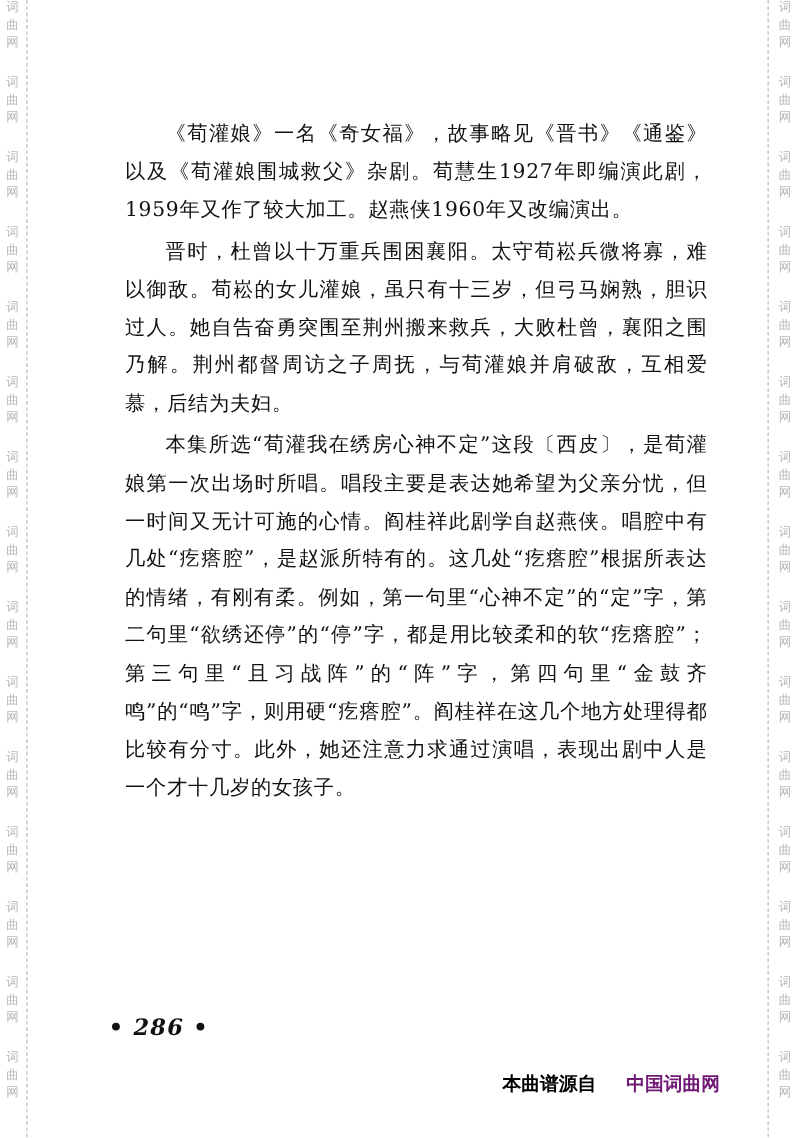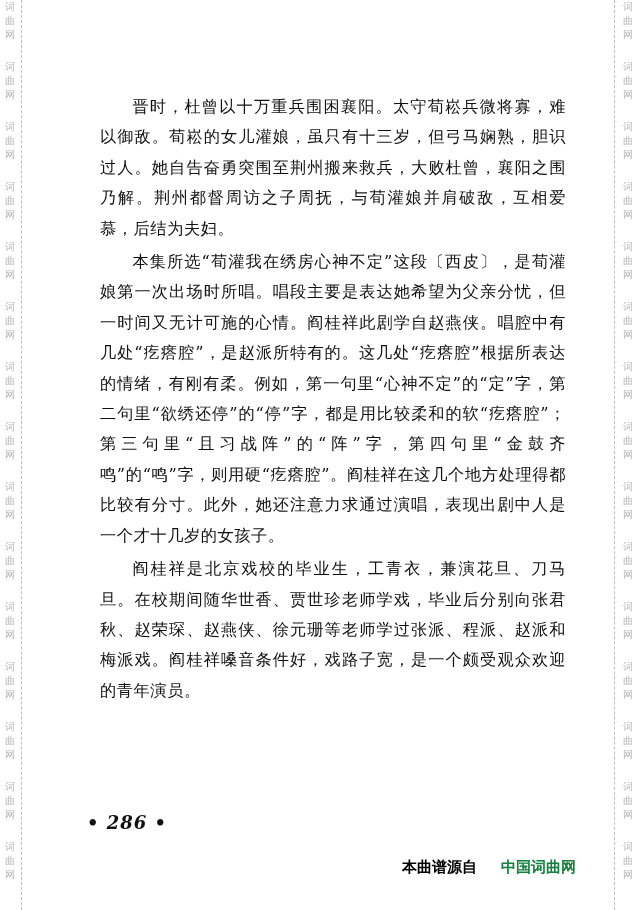--- a/index.html
+++ b/index.html
@@ -36,21 +36,21 @@
     position: absolute; left: 87px; top: 812px;
     font-family: "DejaVu Serif", serif; font-style: italic; font-weight: bold;
     font-size: 18px; letter-spacing: 1px; color: #111;
   }
   .source-line {
     position: absolute; top: 858px; left: 402px;
     font-family: "DejaVu Sans", sans-serif; font-weight: bold; font-size: 15px;
     display: flex; gap: 24px; align-items: center;
   }
   .source-label { color: #000; }
-  .source-site { color: #15803d; }
+  .source-site { color: #701a75; }
 </style>
 </head>
 <body>
 
 <div class="side-strip left" id="wm-left">
     <div class="wm-group">
       <span>词</span>
       <span>曲</span>
       <span>网</span>
     </div>
@@ -199,23 +199,23 @@
     </div>
     <div class="wm-group">
       <span>词</span>
       <span>曲</span>
       <span>网</span>
     </div>
   </div>
 <div class="side-line right"></div>
 
 <div class="content">
+  <p class="para">《荀灌娘》一名《奇女福》，故事略见《晋书》《通鉴》以及《荀灌娘围城救父》杂剧。荀慧生1927年即编演此剧，1959年又作了较大加工。赵燕侠1960年又改编演出。</p>
   <p class="para">晋时，杜曾以十万重兵围困襄阳。太守荀崧兵微将寡，难以御敌。荀崧的女儿灌娘，虽只有十三岁，但弓马娴熟，胆识过人。她自告奋勇突围至荆州搬来救兵，大败杜曾，襄阳之围乃解。荆州都督周访之子周抚，与荀灌娘并肩破敌，互相爱慕，后结为夫妇。</p>
   <p class="para">本集所选“荀灌我在绣房心神不定”这段〔西皮〕，是荀灌娘第一次出场时所唱。唱段主要是表达她希望为父亲分忧，但一时间又无计可施的心情。阎桂祥此剧学自赵燕侠。唱腔中有几处“疙瘩腔”，是赵派所特有的。这几处“疙瘩腔”根据所表达的情绪，有刚有柔。例如，第一句里“心神不定”的“定”字，第二句里“欲绣还停”的“停”字，都是用比较柔和的软“疙瘩腔”；第三句里“且习战阵”的“阵”字，第四句里“金鼓齐鸣”的“鸣”字，则用硬“疙瘩腔”。阎桂祥在这几个地方处理得都比较有分寸。此外，她还注意力求通过演唱，表现出剧中人是一个才十几岁的女孩子。</p>
-  <p class="para">阎桂祥是北京戏校的毕业生，工青衣，兼演花旦、刀马旦。在校期间随华世香、贾世珍老师学戏，毕业后分别向张君秋、赵荣琛、赵燕侠、徐元珊等老师学过张派、程派、赵派和梅派戏。阎桂祥嗓音条件好，戏路子宽，是一个颇受观众欢迎的青年演员。</p>
 </div>
 
 <div class="page-number">• 286 •</div>
 
 <div class="source-line">
   <span class="source-label">本曲谱源自</span>
   <span class="source-site">中国词曲网</span>
 </div>
 
 </body></html>

